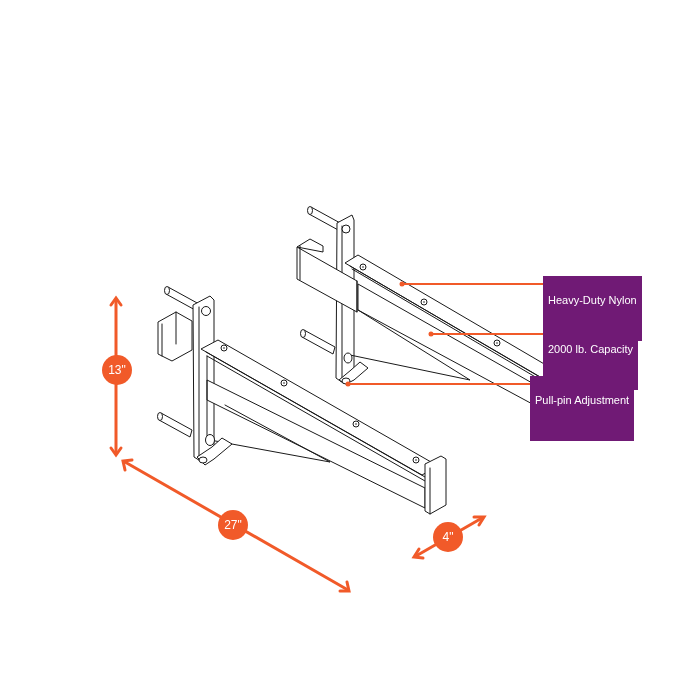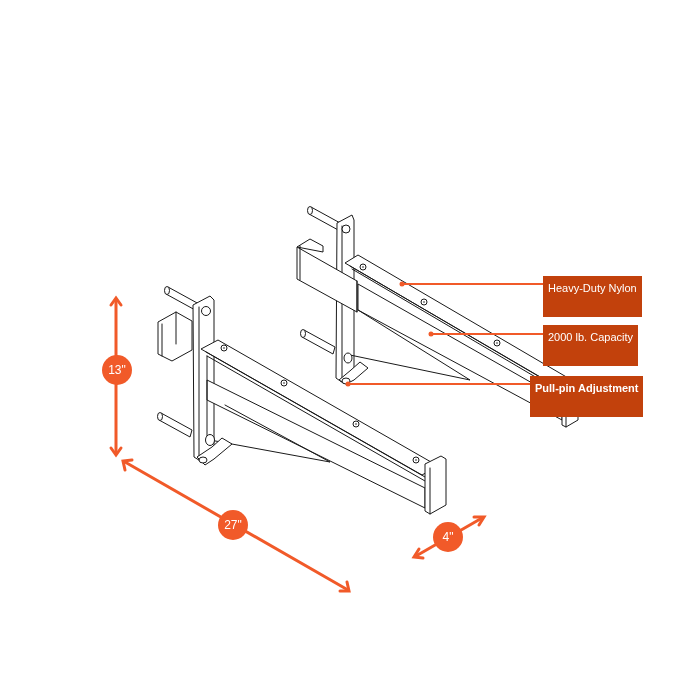--- a/index.html
+++ b/index.html
@@ -4,22 +4,22 @@
 <style>
   html, body { margin:0; padding:0; background:#ffffff; }
   body { width:700px; height:700px; position:relative; overflow:hidden; font-family:"Liberation Sans", sans-serif; }
   svg.drawing { position:absolute; left:0; top:0; width:700px; height:700px; }
   .ln { fill:none; stroke:#1a1a1a; stroke-width:1; stroke-linejoin:round; stroke-linecap:round; }
   .ln-w { fill:#ffffff; stroke:#1a1a1a; stroke-width:1; stroke-linejoin:round; }
   .accent { stroke:#f15a29; fill:none; stroke-width:3; stroke-linecap:round; }
   .accent-thin { stroke:#f15a29; fill:none; stroke-width:2; }
   .dot { fill:#f15a29; }
   .label {
-    position:absolute; background:#c2410c; color:#ffffff;
-    font-size:11px; line-height:17px; height:33px; padding:4px 5px; white-space:nowrap;
+    position:absolute; background:#701a75; color:#ffffff;
+    font-size:11px; line-height:17px; height:33px; padding:16px 5px; white-space:nowrap;
   }
   .badge {
     position:absolute; background:#f15a29; color:#ffffff; border-radius:50%;
     display:flex; align-items:center; justify-content:center; font-size:12px;
   }
 </style>
 </head>
 <body>
 
 <svg class="drawing" viewBox="0 0 700 700" xmlns="http://www.w3.org/2000/svg">
@@ -143,17 +143,17 @@
   </g>
   <g>
     <line class="accent" x1="416" y1="556" x2="482" y2="518"></line>
     <path class="accent" d="M419,549 L414,557 L423,558"></path>
     <path class="accent" d="M474,517 L484,517 L479,525"></path>
   </g>
 </svg>
 
 <div class="label" style="left:543px; top:276px;">Heavy-Duty Nylon</div>
 <div class="label" style="left:543px; top:325px;">2000 lb. Capacity</div>
-<div class="label" style="left:530px; top:376px;font-weight:bold;">Pull-pin Adjustment</div>
+<div class="label" style="left:530px; top:376px;">Pull-pin Adjustment</div>
 
 <div class="badge" style="left:102px; top:355px; width:30px; height:30px;">13"</div>
 <div class="badge" style="left:218px; top:510px; width:30px; height:30px;">27"</div>
 <div class="badge" style="left:433px; top:522px; width:30px; height:30px;">4"</div>
 
 </body></html>

